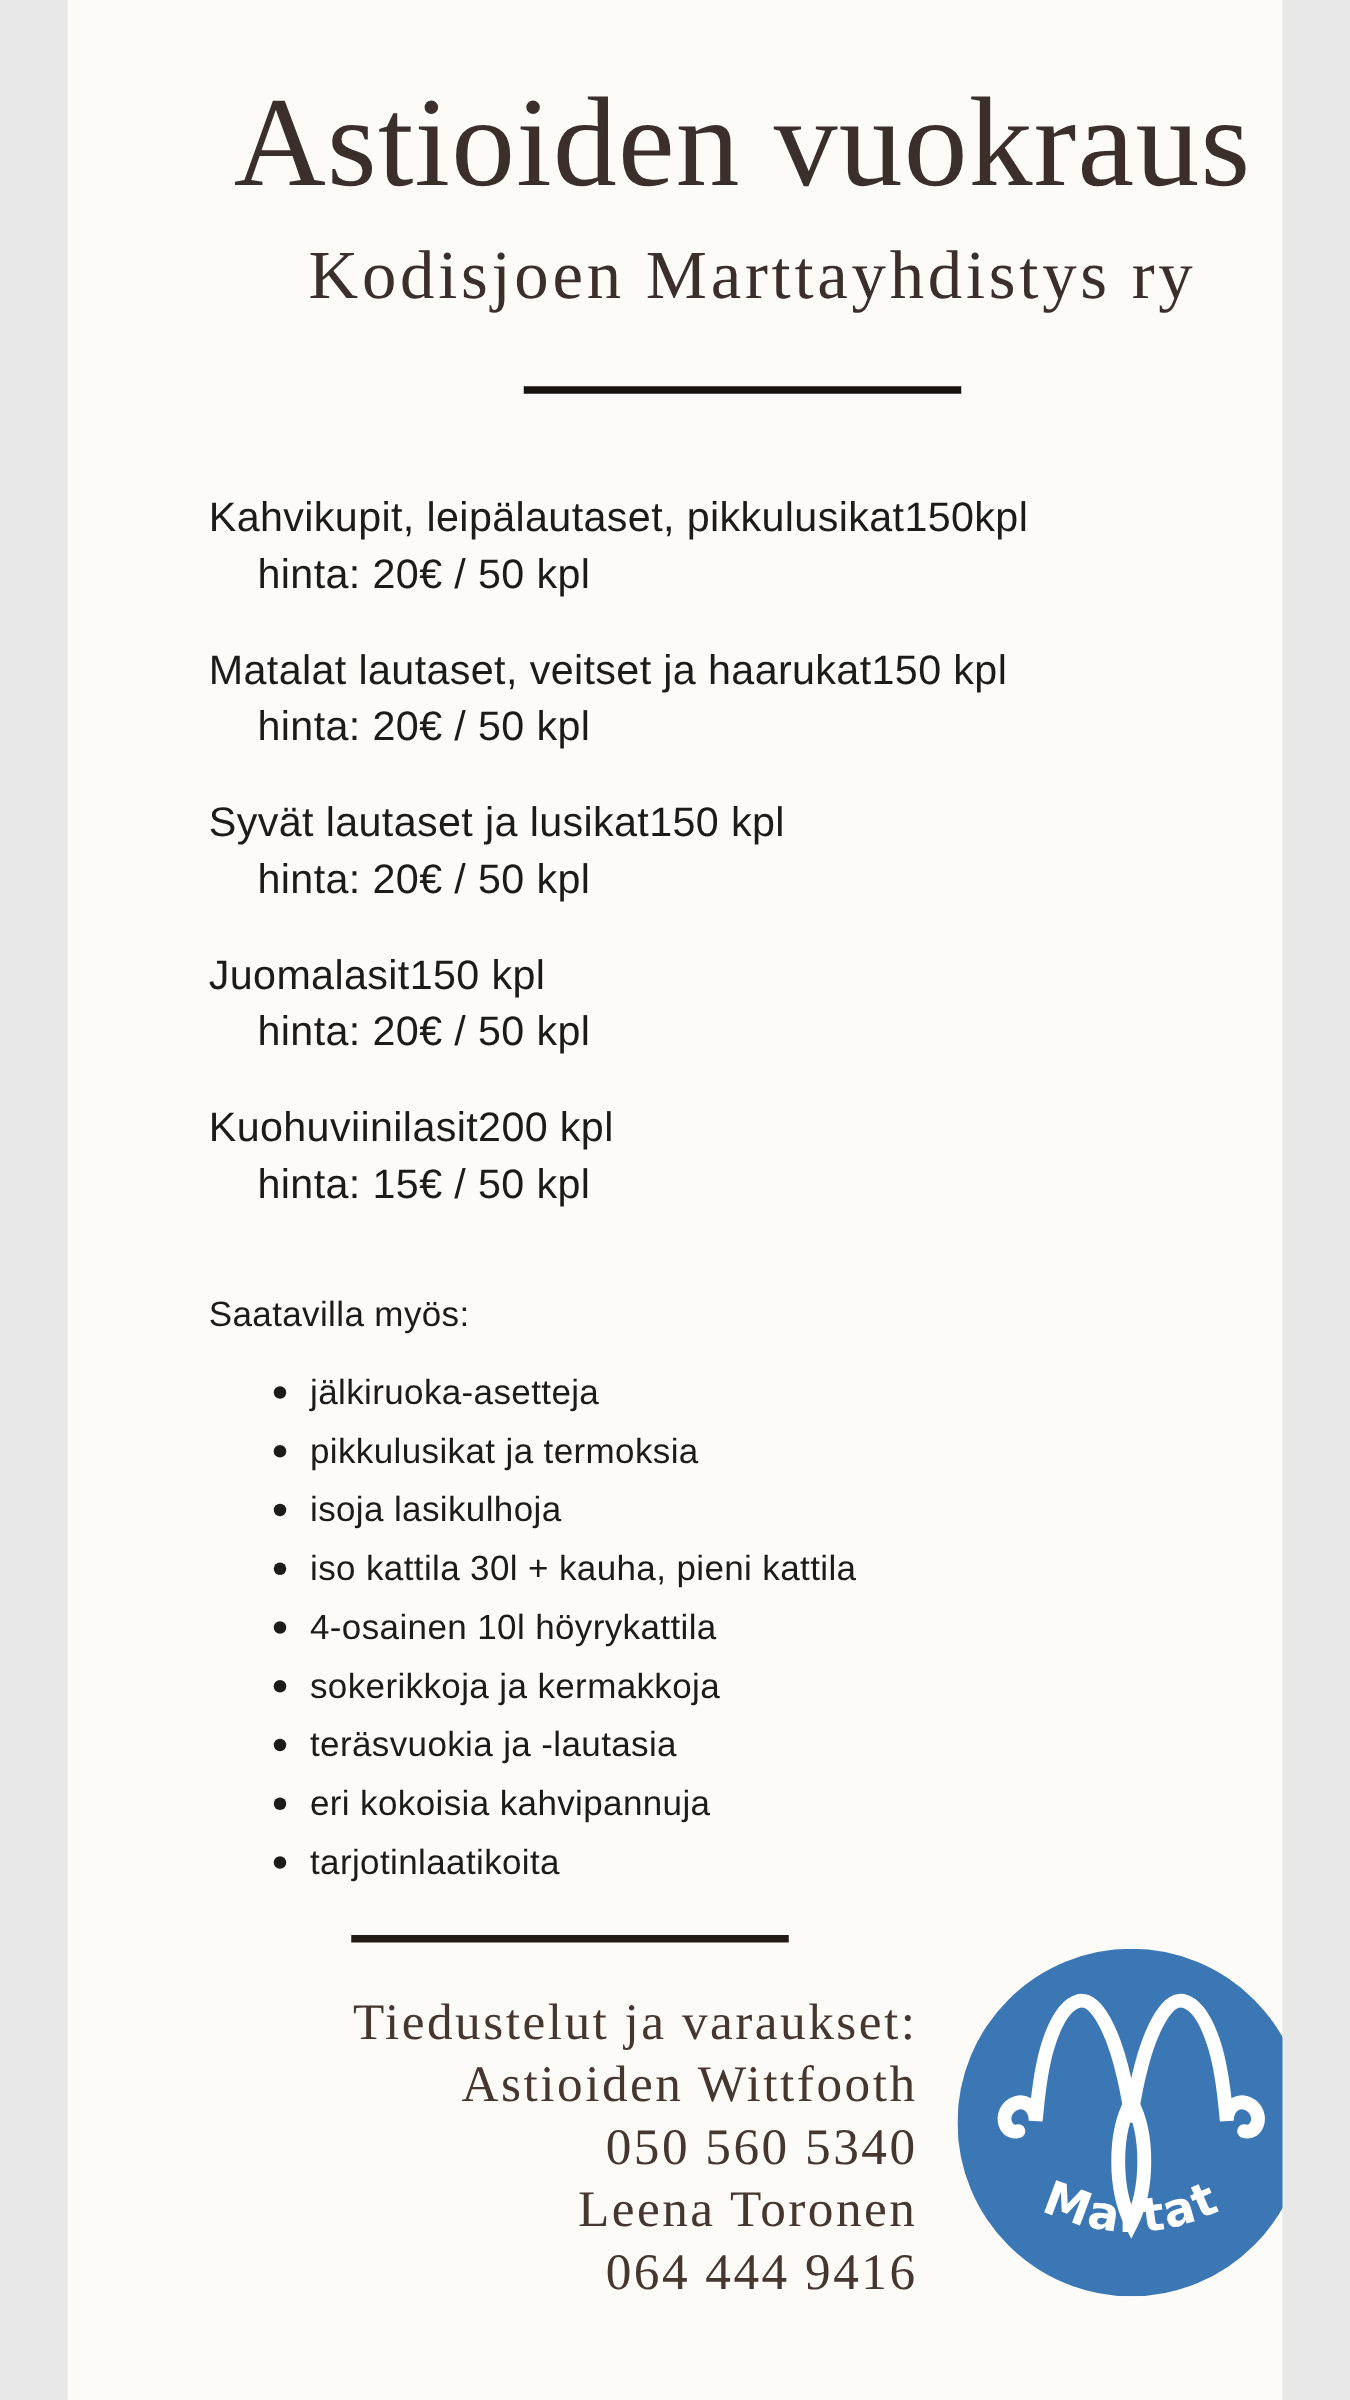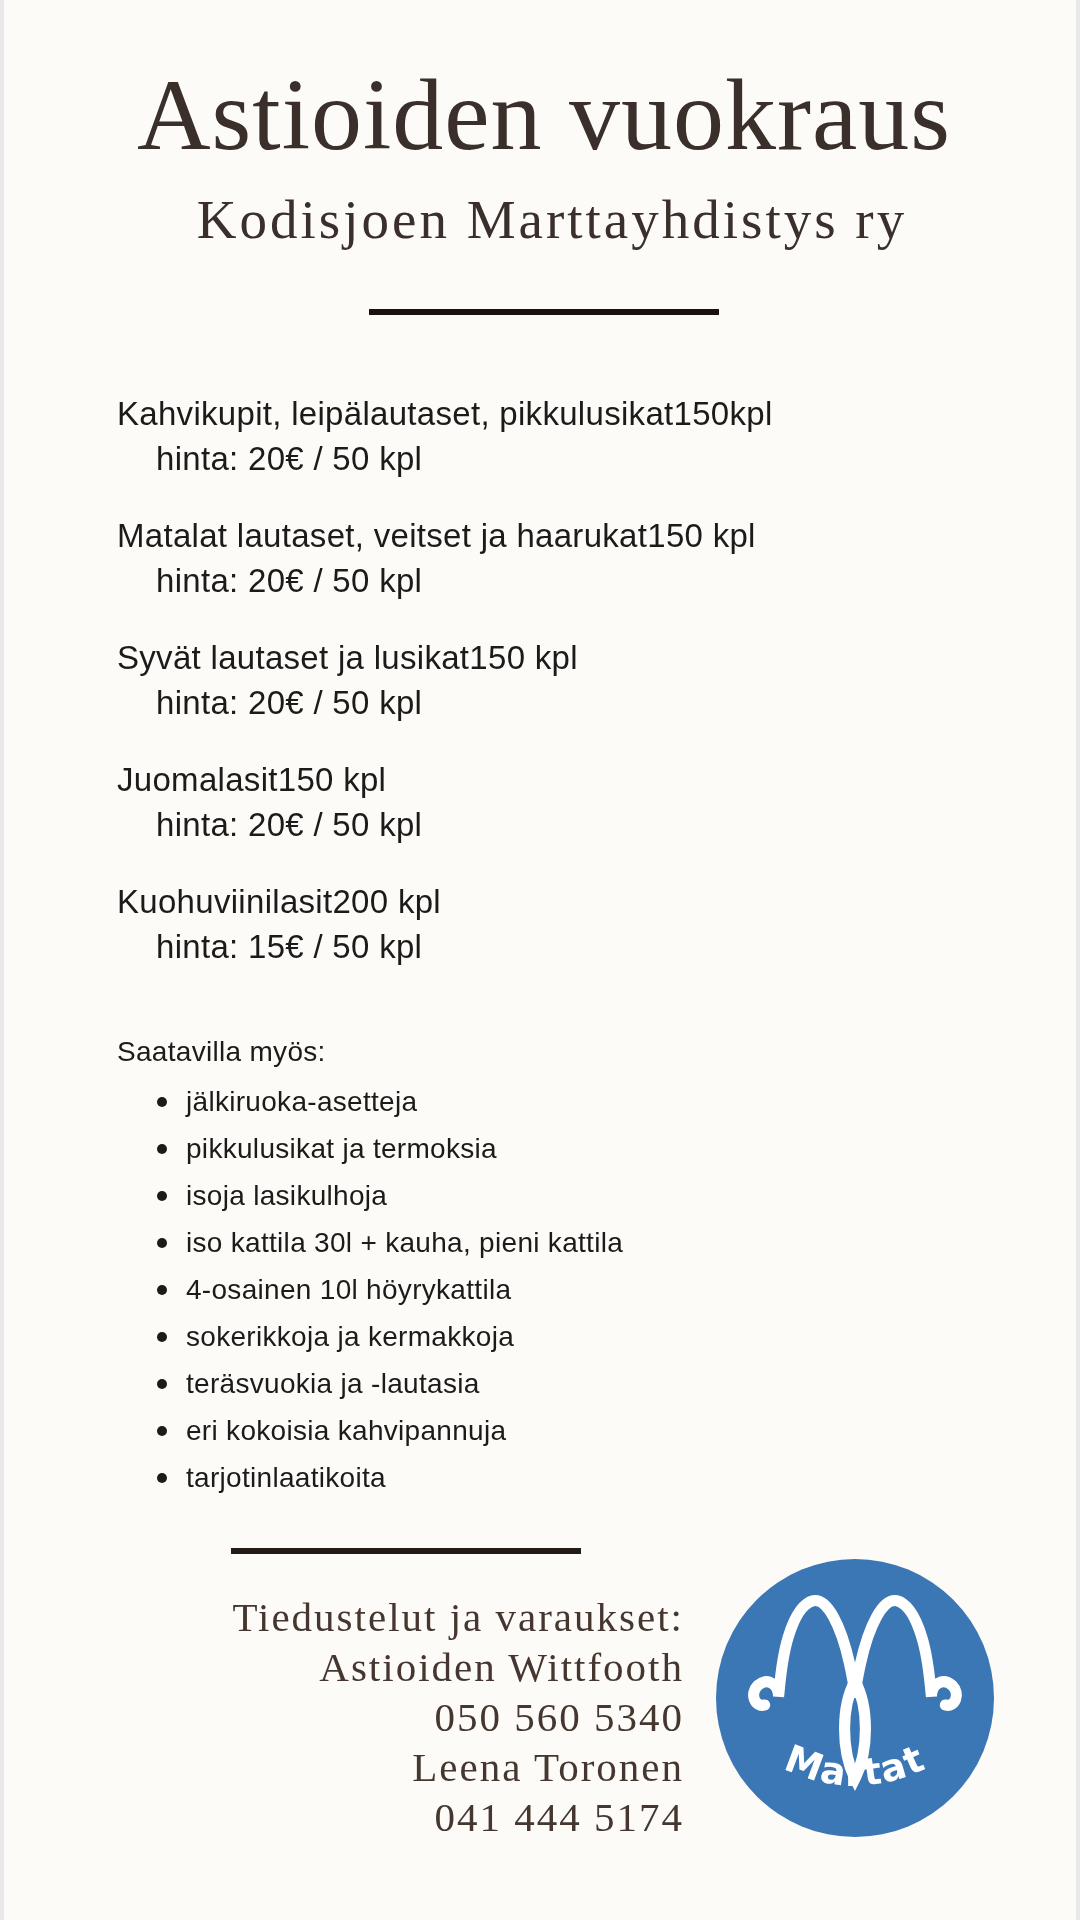--- a/index.html
+++ b/index.html
@@ -1,19 +1,19 @@
 <!DOCTYPE html>
 <html><head>
 <meta charset="utf-8">
 <style>
   html,body{margin:0;padding:0;}
   body{background:#e8e8e8;}
   .page{
     position:relative;
-    width:1072px;height:1920px;
+    width:972px;height:1920px;
     background:#fcfbf8;
     overflow:hidden;
     margin:0 auto;
   }
   
   .header{
     position:absolute;top:56px;left:0;width:1080px;
     text-align:center;color:#3a2f2a;
   }
   .title{
@@ -46,21 +46,21 @@
   .item-qty{white-space:nowrap;}
   .item-price{line-height:45px;padding-left:39px;}
   
   .also{
     position:absolute;top:1029px;left:113px;width:864px;
     font-family:"Liberation Sans",sans-serif;
     font-size:28px;font-weight:400;color:#1c1b1a;
     letter-spacing:.3px;
   }
   .also-heading{line-height:45px;margin-bottom:3px;}
-  .also ul{list-style:none;margin:4px;padding:0;}
+  .also ul{list-style:none;margin:16px;padding:0;}
   .also li{position:relative;line-height:47px;padding-left:65px;}
   .dot{
     position:absolute;left:36px;top:50%;
     width:10px;height:10px;margin-top:-5px;
     border-radius:50%;background:#1c1b1a;
   }
   
   .contact{
     position:absolute;top:1592px;left:120px;width:560px;
     text-align:right;
@@ -137,21 +137,21 @@
     </ul>
   </section>
 
   <div class="divider divider-bottom"></div>
 
   <section class="contact">
     <div class="contact-line">Tiedustelut ja varaukset:</div>
     <div class="contact-line">Astioiden Wittfooth</div>
     <div class="contact-line">050 560 5340</div>
     <div class="contact-line">Leena Toronen</div>
-    <div class="contact-line">041 444 5174</div>
+    <div class="contact-line">064 444 9416</div>
   </section>
 
   <div class="logo">
     <svg viewBox="0 0 200 200" xmlns="http://www.w3.org/2000/svg">
       <circle cx="100" cy="100" r="100" fill="#3b76b5"></circle>
       <g fill="none" stroke="#ffffff" stroke-width="8" stroke-linecap="round">
         <path d="M 35 105
                  C 28 107 24 97 30 91
                  C 37 85 45 90 45 99
                  C 46 90 47 72 52 56

